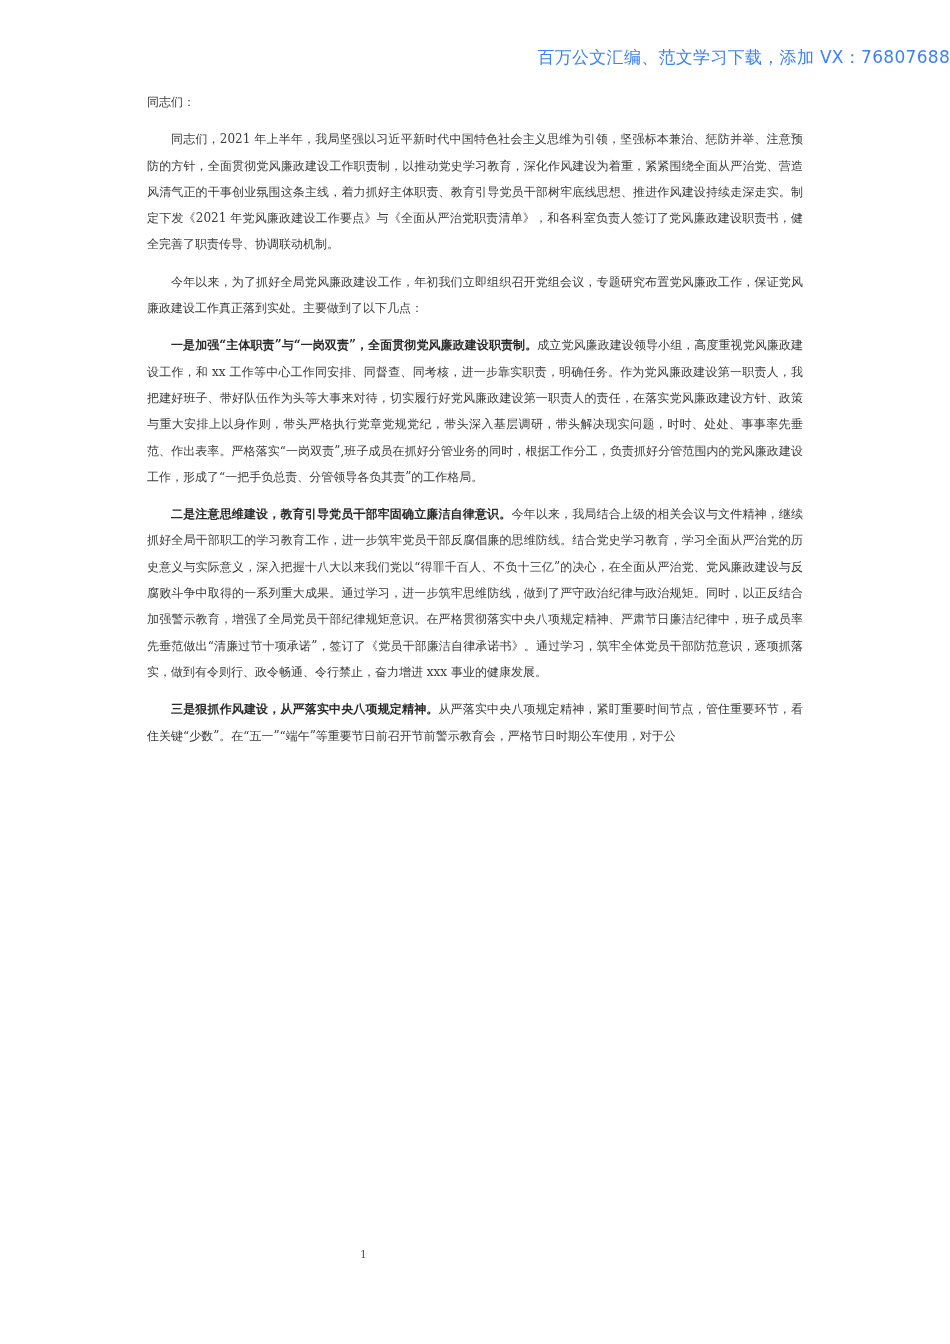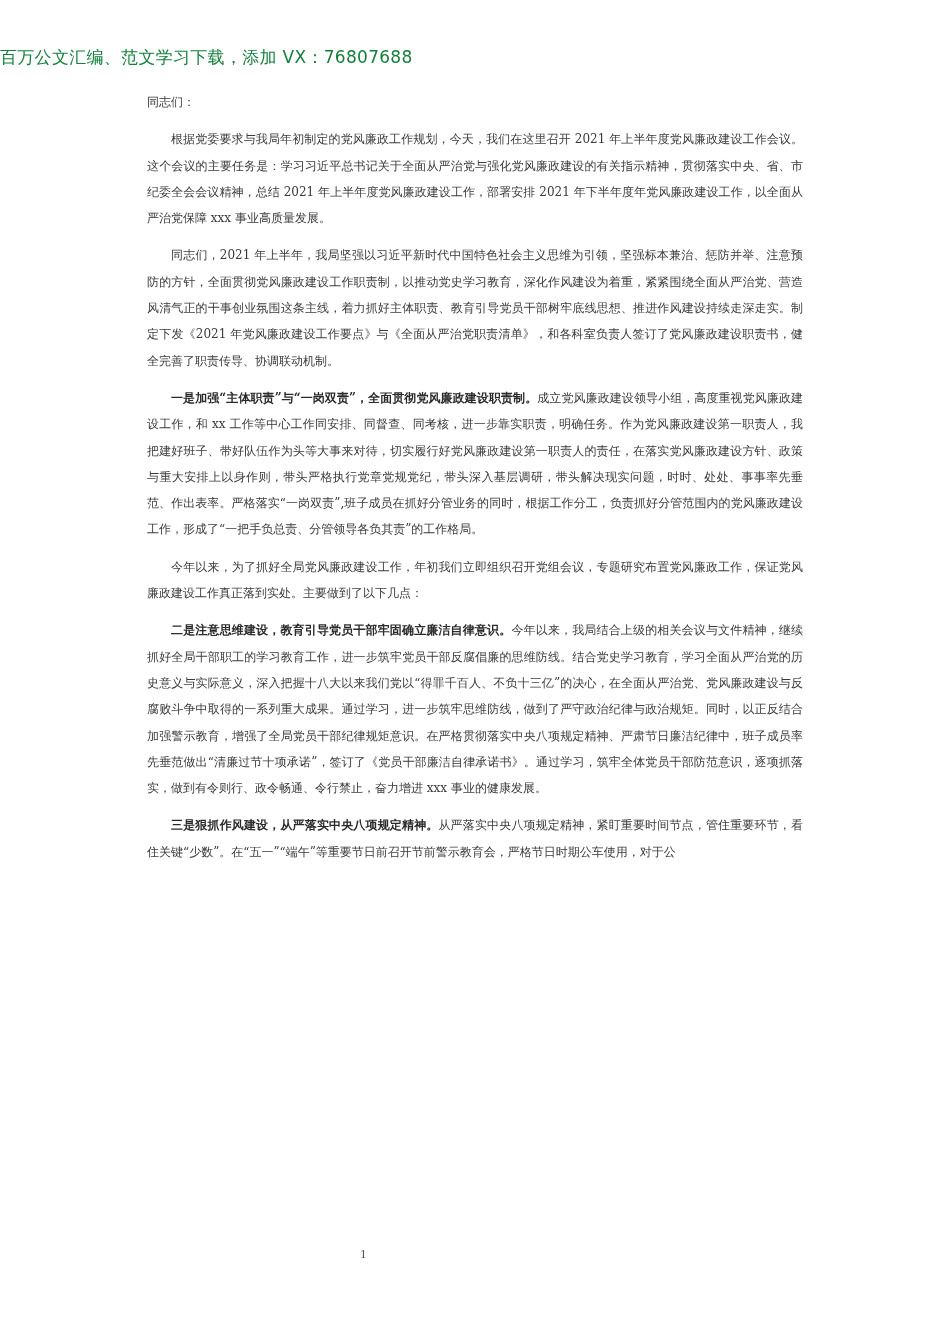--- a/index.html
+++ b/index.html
@@ -13,22 +13,22 @@
       position: relative;
       overflow: hidden;
       font-family: "DejaVu Serif", "Liberation Serif", serif;
       color: #3a3a3a;
     }
     .watermark {
       position: absolute;
       top: 46px;
       left: 0;
       width: 950px;
-      text-align: left;
-      color: #15803d;
+      text-align: right;
+      color: #3b82f6;
       font-family: "DejaVu Sans", "Liberation Sans", sans-serif;
       font-size: 17px;
       letter-spacing: 0.3px;
     }
     .page {
       position: absolute;
       top: 86px;
       left: 144px;
       width: 662px;
     }
@@ -60,34 +60,31 @@
     }
   </style>
 </head>
 <body>
 
 <div class="watermark">百万公文汇编、范文学习下载，添加 VX：76807688</div>
 
 <div class="page">
   <p class="p greeting">同志们：</p>
 
-  <p class="p indent">
-    <span class="bold"></span><span>根据党委要求与我局年初制定的党风廉政工作规划，今天，我们在这里召开 2021 年上半年度党风廉政建设工作会议。这个会议的主要任务是：学习习近平总书记关于全面从严治党与强化党风廉政建设的有关指示精神，贯彻落实中央、省、市纪委全会会议精神，总结 2021 年上半年度党风廉政建设工作，部署安排 2021 年下半年度年党风廉政建设工作，以全面从严治党保障 xxx 事业高质量发展。</span>
-  </p>
 
   <p class="p indent">
     <span class="bold"></span><span>同志们，2021 年上半年，我局坚强以习近平新时代中国特色社会主义思维为引领，坚强标本兼治、惩防并举、注意预防的方针，全面贯彻党风廉政建设工作职责制，以推动党史学习教育，深化作风建设为着重，紧紧围绕全面从严治党、营造风清气正的干事创业氛围这条主线，着力抓好主体职责、教育引导党员干部树牢底线思想、推进作风建设持续走深走实。制定下发《2021 年党风廉政建设工作要点》与《全面从严治党职责清单》，和各科室负责人签订了党风廉政建设职责书，健全完善了职责传导、协调联动机制。</span>
   </p>
 
   <p class="p indent">
-    <span class="bold">一是加强“主体职责”与“一岗双责”，全面贯彻党风廉政建设职责制。</span><span>成立党风廉政建设领导小组，高度重视党风廉政建设工作，和 xx 工作等中心工作同安排、同督查、同考核，进一步靠实职责，明确任务。作为党风廉政建设第一职责人，我把建好班子、带好队伍作为头等大事来对待，切实履行好党风廉政建设第一职责人的责任，在落实党风廉政建设方针、政策与重大安排上以身作则，带头严格执行党章党规党纪，带头深入基层调研，带头解决现实问题，时时、处处、事事率先垂范、作出表率。严格落实“一岗双责”,班子成员在抓好分管业务的同时，根据工作分工，负责抓好分管范围内的党风廉政建设工作，形成了“一把手负总责、分管领导各负其责”的工作格局。</span>
+    <span class="bold"></span><span>今年以来，为了抓好全局党风廉政建设工作，年初我们立即组织召开党组会议，专题研究布置党风廉政工作，保证党风廉政建设工作真正落到实处。主要做到了以下几点：</span>
   </p>
 
   <p class="p indent">
-    <span class="bold"></span><span>今年以来，为了抓好全局党风廉政建设工作，年初我们立即组织召开党组会议，专题研究布置党风廉政工作，保证党风廉政建设工作真正落到实处。主要做到了以下几点：</span>
+    <span class="bold">一是加强“主体职责”与“一岗双责”，全面贯彻党风廉政建设职责制。</span><span>成立党风廉政建设领导小组，高度重视党风廉政建设工作，和 xx 工作等中心工作同安排、同督查、同考核，进一步靠实职责，明确任务。作为党风廉政建设第一职责人，我把建好班子、带好队伍作为头等大事来对待，切实履行好党风廉政建设第一职责人的责任，在落实党风廉政建设方针、政策与重大安排上以身作则，带头严格执行党章党规党纪，带头深入基层调研，带头解决现实问题，时时、处处、事事率先垂范、作出表率。严格落实“一岗双责”,班子成员在抓好分管业务的同时，根据工作分工，负责抓好分管范围内的党风廉政建设工作，形成了“一把手负总责、分管领导各负其责”的工作格局。</span>
   </p>
 
   <p class="p indent">
     <span class="bold">二是注意思维建设，教育引导党员干部牢固确立廉洁自律意识。</span><span>今年以来，我局结合上级的相关会议与文件精神，继续抓好全局干部职工的学习教育工作，进一步筑牢党员干部反腐倡廉的思维防线。结合党史学习教育，学习全面从严治党的历史意义与实际意义，深入把握十八大以来我们党以“得罪千百人、不负十三亿”的决心，在全面从严治党、党风廉政建设与反腐败斗争中取得的一系列重大成果。通过学习，进一步筑牢思维防线，做到了严守政治纪律与政治规矩。同时，以正反结合加强警示教育，增强了全局党员干部纪律规矩意识。在严格贯彻落实中央八项规定精神、严肃节日廉洁纪律中，班子成员率先垂范做出“清廉过节十项承诺”，签订了《党员干部廉洁自律承诺书》。通过学习，筑牢全体党员干部防范意识，逐项抓落实，做到有令则行、政令畅通、令行禁止，奋力增进 xxx 事业的健康发展。</span>
   </p>
 
   <p class="p indent">
     <span class="bold">三是狠抓作风建设，从严落实中央八项规定精神。</span><span>从严落实中央八项规定精神，紧盯重要时间节点，管住重要环节，看住关键“少数”。在“五一”“端午”等重要节日前召开节前警示教育会，严格节日时期公车使用，对于公</span>
   </p>
 </div>

